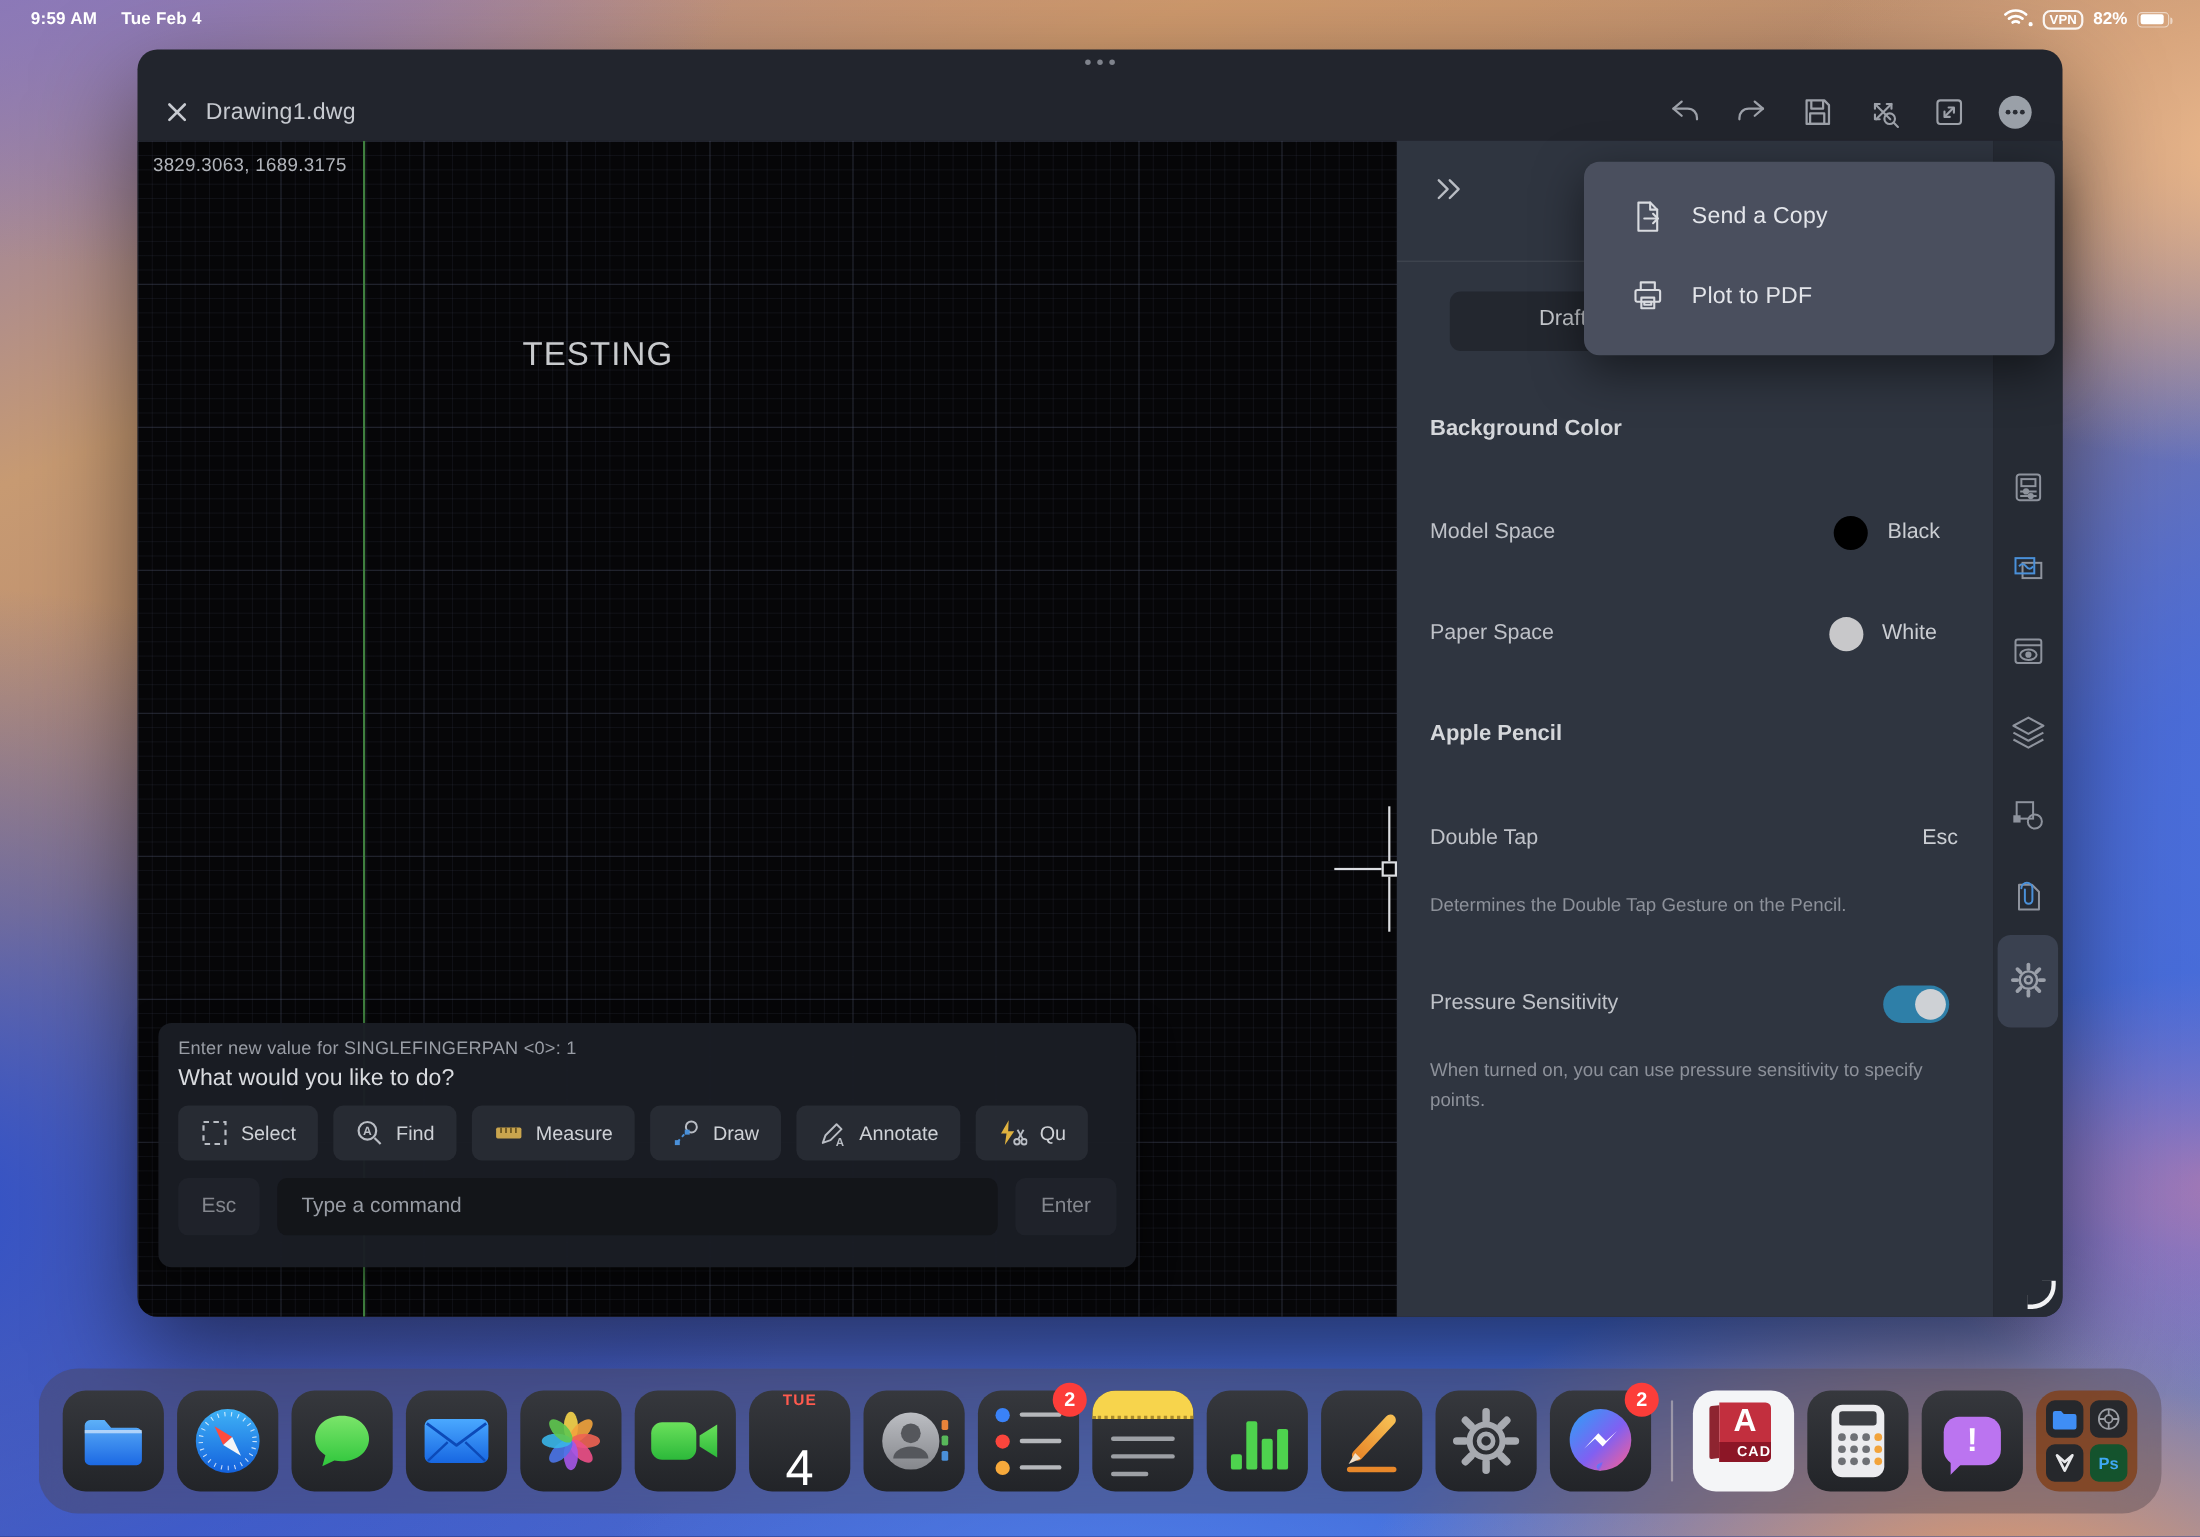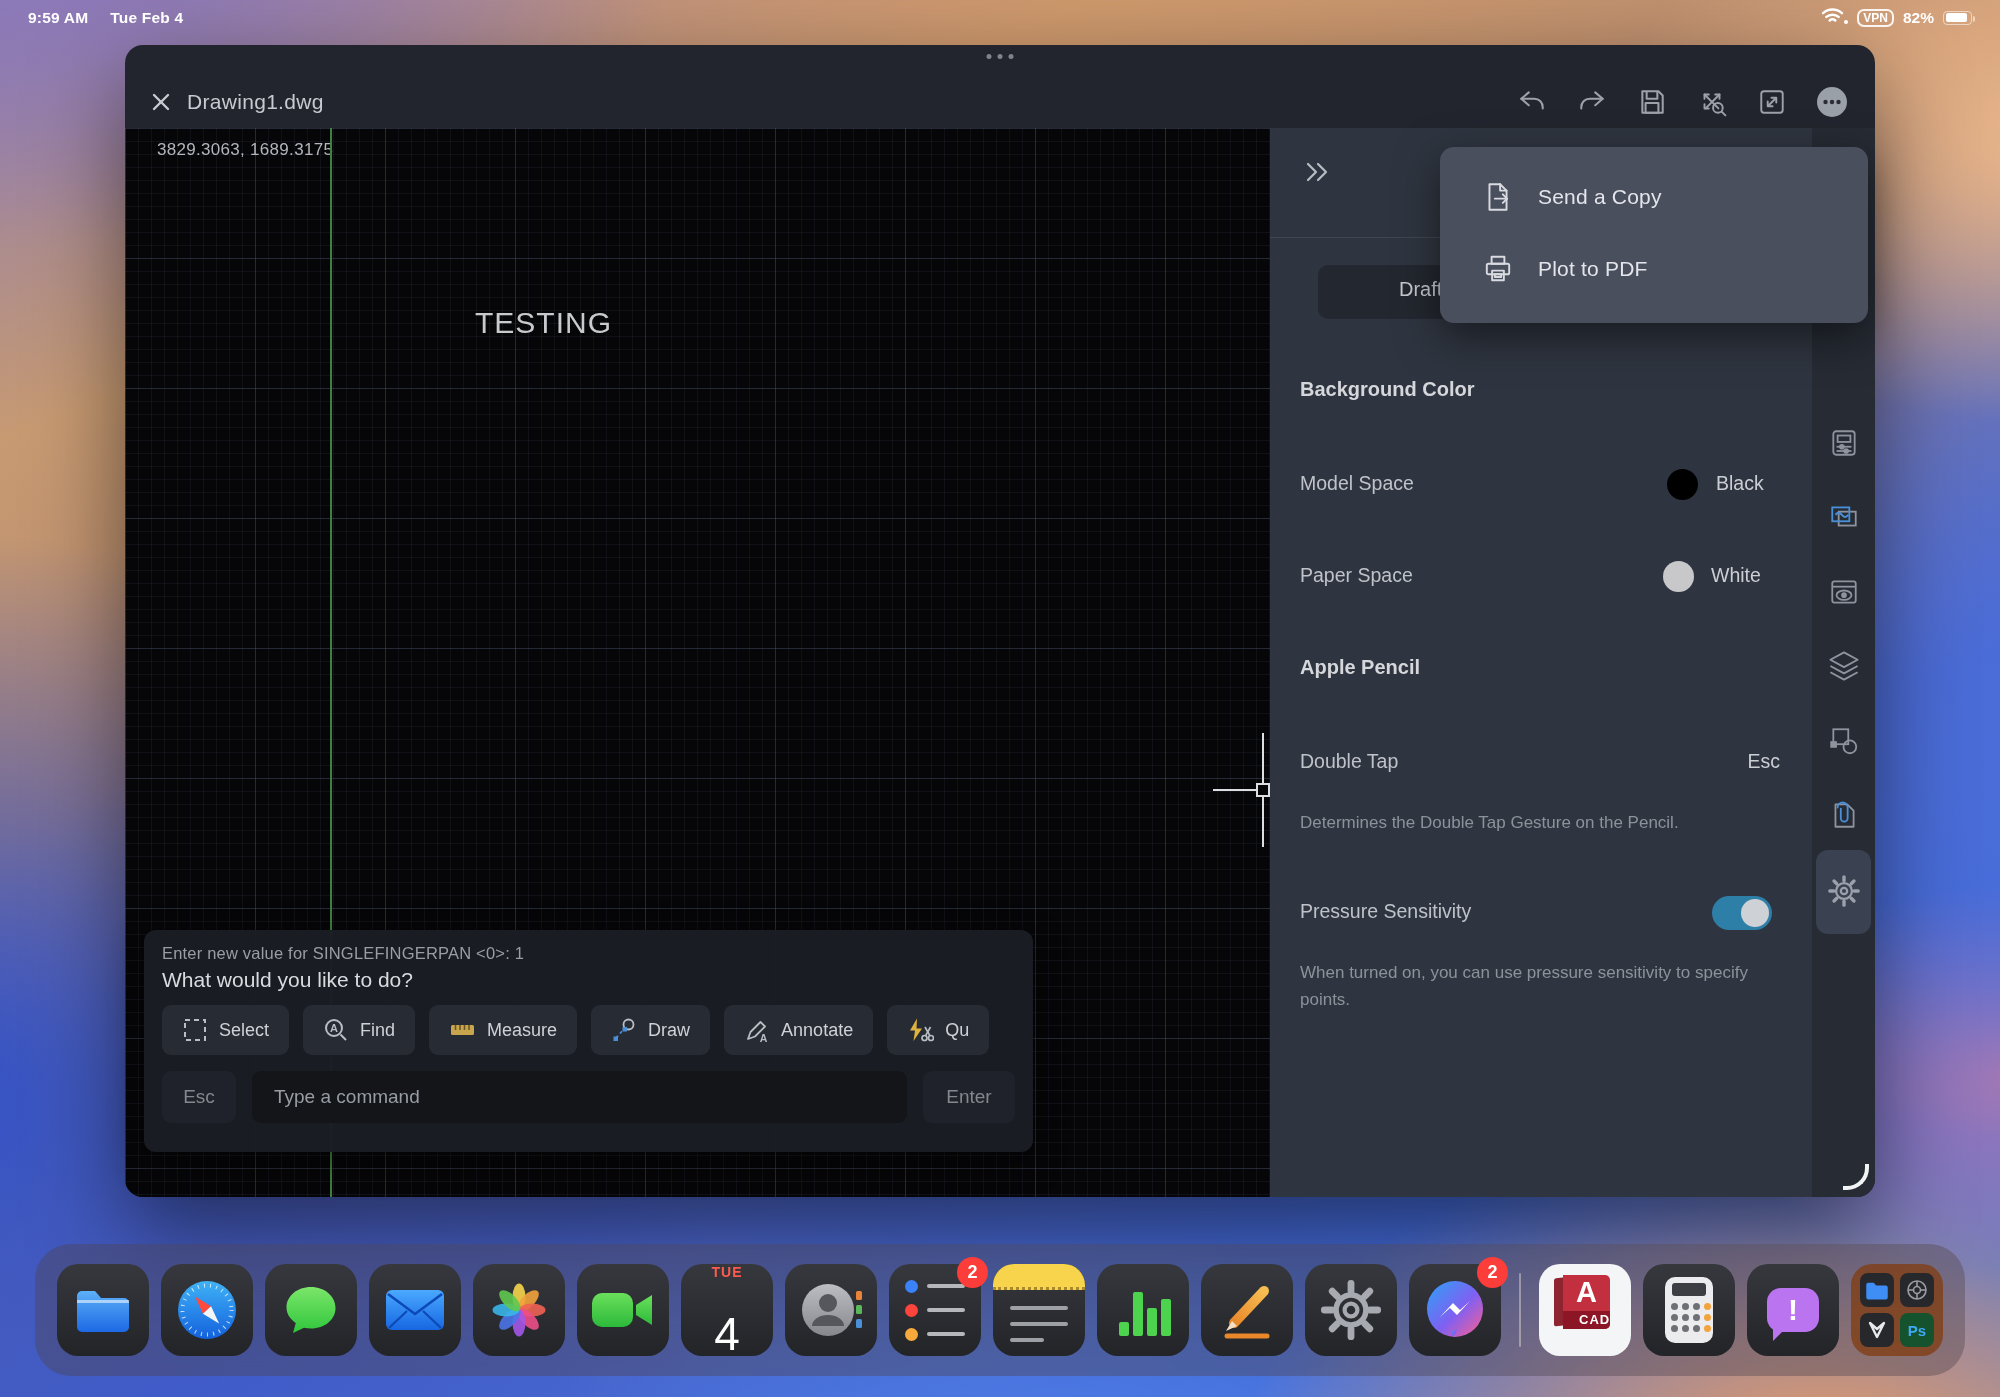--- a/index.html
+++ b/index.html
@@ -40,21 +40,21 @@
   .tb-btn { width:34px; height:34px; display:flex; align-items:center; justify-content:center; }
   
   .canvas { position:absolute; left:0; top:83px; width:1145px; height:1069px; overflow:hidden;
     border-radius:0 0 0 18px; background-color:#060608;
     background-image:
       linear-gradient(to right, rgba(88,96,124,.30) 1px, transparent 1px),
       linear-gradient(to bottom, rgba(88,96,124,.30) 1px, transparent 1px),
       linear-gradient(to right, rgba(70,76,100,.16) 1px, transparent 1px),
       linear-gradient(to bottom, rgba(70,76,100,.16) 1px, transparent 1px);
     background-size:130px 130px,130px 130px,13px 13px,13px 13px; }
-  .coords { position:absolute; left:32px; top:12px; font-size:17px; color:#b2b5bb; letter-spacing:.3px; }
+  .coords { position:absolute; left:14px; top:12px; font-size:17px; color:#b2b5bb; letter-spacing:.3px; }
   .drawing-text { position:absolute; left:350px; top:178px; font-size:30px; color:#c8cacd; letter-spacing:1px; }
   .axis-y { position:absolute; left:205px; top:0; bottom:0; width:1.5px; background:#3f7f3f; }
   .xh-v { position:absolute; left:1137px; top:605px; width:1.6px; height:114px; background:#dcdee2; }
   .xh-h { position:absolute; left:1088px; top:661px; width:100px; height:1.6px; background:#dcdee2; }
   .xh-box { position:absolute; left:1131px; top:655px; width:14px; height:14px; border:2px solid #dcdee2; background:#060608; }
   
   .panel { position:absolute; left:1145px; top:83px; width:542px; height:1069px; background:#2f3540; }
   .panel-divider { position:absolute; left:0; right:0; top:109px; height:1px; background:rgba(255,255,255,.09); }
   .chev-collapse { position:absolute; left:34px; top:33px; width:30px; height:26px; }
   .seg-draft { position:absolute; left:48px; top:137px; width:250px; height:54px; background:#23272f;

